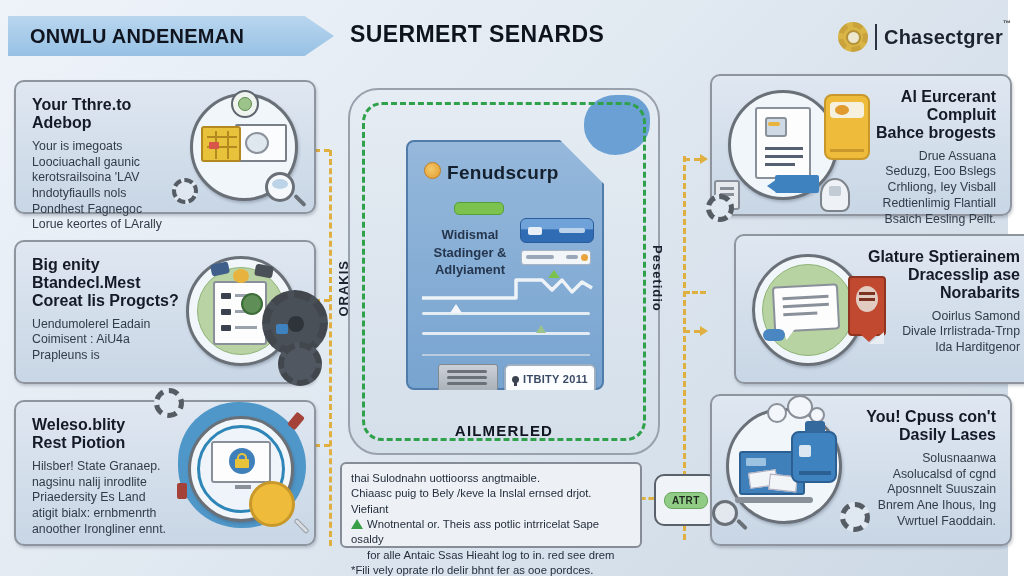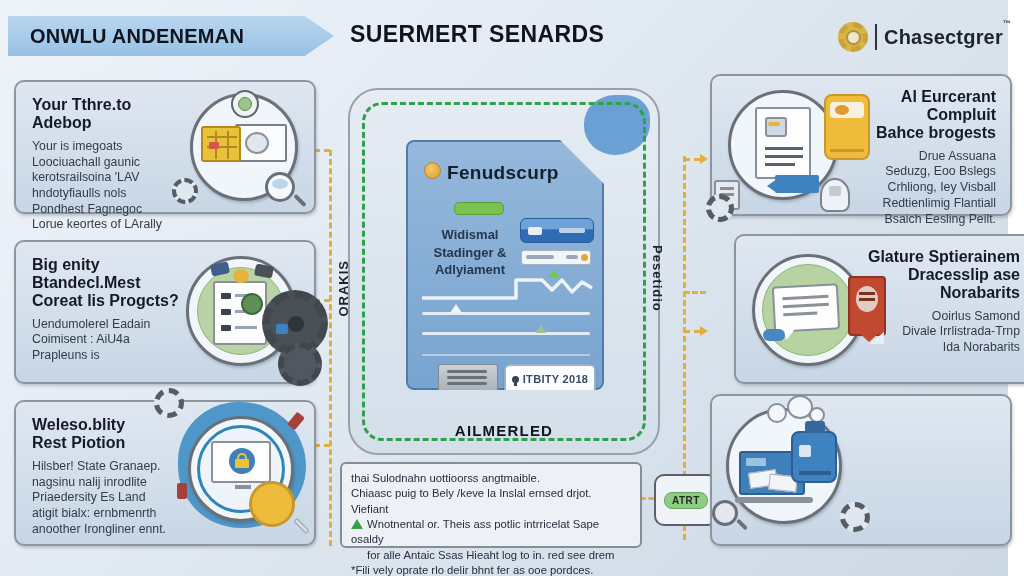--- a/index.html
+++ b/index.html
@@ -246,21 +246,21 @@
       <div class="mini" style="left:128px;top:183px;border-left:5px solid transparent;border-right:5px solid transparent;border-bottom:8px solid #9cc48a;"></div>
       <div class="doc-sect"></div>
       <div class="doc-printer">
         <s style="top:5px;"></s>
           <s style="top:11px;"></s>
           <s style="top:17px;"></s>
           <u></u>
       </div>
       <div class="doc-stamp">
         <div class="stamp-ico"></div>
-        <span>ITBITY 2018</span>
+        <span>ITBITY 2011</span>
       </div>
     </div>
 
     <div class="panel-footer">AILMERLED</div>
   </div>
   <div class="side-label side-left">ORAKIS</div>
   <div class="side-label side-right">Pesetidio</div>
 
   <div class="note">
     <div>thai Sulodnahn uottioorss angtmaible.</div>
@@ -312,21 +312,21 @@
     </div>
   </div>
 
   <div class="card rc" style="left:710px;top:234px;height:150px;margin-left:24px;">
     <div class="txt">
       <div class="card-title pre">Glature Sptierainem
 Dracesslip ase
 Norabarits</div>
       <div class="card-body pre">Ooirlus Samond
 Divale Irrlistrada-Trnp
-Ida Norabarits</div>
+Ida Harditgenor</div>
     </div>
     <div class="ring" style="left:16px;top:18px;width:112px;height:112px;">
       <div class="mini" style="left:7px;top:7px;width:92px;height:92px;border-radius:50%;background:#b7d3a2;border:1px solid #8fb379;"></div>
       <div class="mini" style="left:18px;top:28px;width:66px;height:46px;background:#fdfdfe;border:2px solid #8a9099;border-radius:4px;transform:rotate(-3deg);">
         <div class="mini" style="left:8px;top:9px;width:46px;height:3px;background:#8a9099;"></div>
         <div class="mini" style="left:8px;top:17px;width:46px;height:3px;background:#8a9099;"></div>
         <div class="mini" style="left:8px;top:25px;width:34px;height:3px;background:#8a9099;"></div>
         <div class="mini" style="left:6px;bottom:-10px;width:0;height:0;border-left:4px solid transparent;border-right:10px solid transparent;border-top:12px solid #fdfdfe;"></div>
       </div>
       <div class="mini" style="left:8px;top:72px;width:22px;height:12px;background:#4a86c2;border-radius:8px;"></div>
@@ -334,20 +334,29 @@
     <div class="mini" style="left:112px;top:40px;width:38px;height:60px;background:#c0492f;border:2px solid #8e3420;border-radius:4px;z-index:3;">
       <div class="mini" style="left:6px;top:8px;width:22px;height:26px;border-radius:50%;background:#e8e2da;opacity:.85;"></div>
       <div class="mini" style="left:9px;top:14px;width:16px;height:3px;background:#7a3322;"></div>
       <div class="mini" style="left:9px;top:20px;width:16px;height:3px;background:#7a3322;"></div>
       <div class="mini" style="left:4px;bottom:-10px;width:0;height:0;border-left:15px solid #e9eef4;border-right:15px solid transparent;border-top:0;border-bottom:12px solid transparent;transform:rotate(180deg);"></div>
       <div class="mini" style="left:8px;bottom:-8px;width:0;height:0;border-left:11px solid transparent;border-right:11px solid transparent;border-top:10px solid #c0492f;"></div>
     </div>
   </div>
 
   <div class="card rc" style="left:710px;top:394px;height:152px;">
+    <div class="txt">
+      <div class="card-title pre">You! Cpuss con't
+Dasily Lases</div>
+      <div class="card-body pre">Solusnaanwa
+Asolucalsd of cgnd
+Aposnnelt Suuszain
+Bnrem Ane Ihous, Ing
+Vwrtuel Faoddain.</div>
+    </div>
     <div class="ring" style="left:14px;top:12px;width:116px;height:116px;">
       <div class="mini" style="left:38px;top:-8px;width:20px;height:20px;border-radius:50%;background:#f3f6fa;border:2px solid #8a9099;"></div>
       <div class="mini" style="left:58px;top:-16px;width:26px;height:24px;border-radius:50%;background:#f3f6fa;border:2px solid #8a9099;"></div>
       <div class="mini" style="left:80px;top:-4px;width:16px;height:16px;border-radius:50%;background:#f3f6fa;border:2px solid #8a9099;"></div>
       <div class="mini" style="left:10px;top:40px;width:66px;height:44px;background:#3f7fba;border:2px solid #2c5f92;border-radius:3px;">
         <div class="mini" style="left:5px;top:5px;width:20px;height:8px;background:#9cc2e2;border-radius:1px;"></div>
         <div class="mini" style="left:8px;top:18px;width:28px;height:16px;background:#f2f5f8;border:1px solid #aab;transform:rotate(-8deg);"></div>
         <div class="mini" style="left:28px;top:22px;width:28px;height:16px;background:#f2f5f8;border:1px solid #aab;transform:rotate(6deg);"></div>
         <div class="mini" style="left:-6px;bottom:-10px;width:78px;height:6px;background:#8b9199;border-radius:3px;"></div>
       </div>

